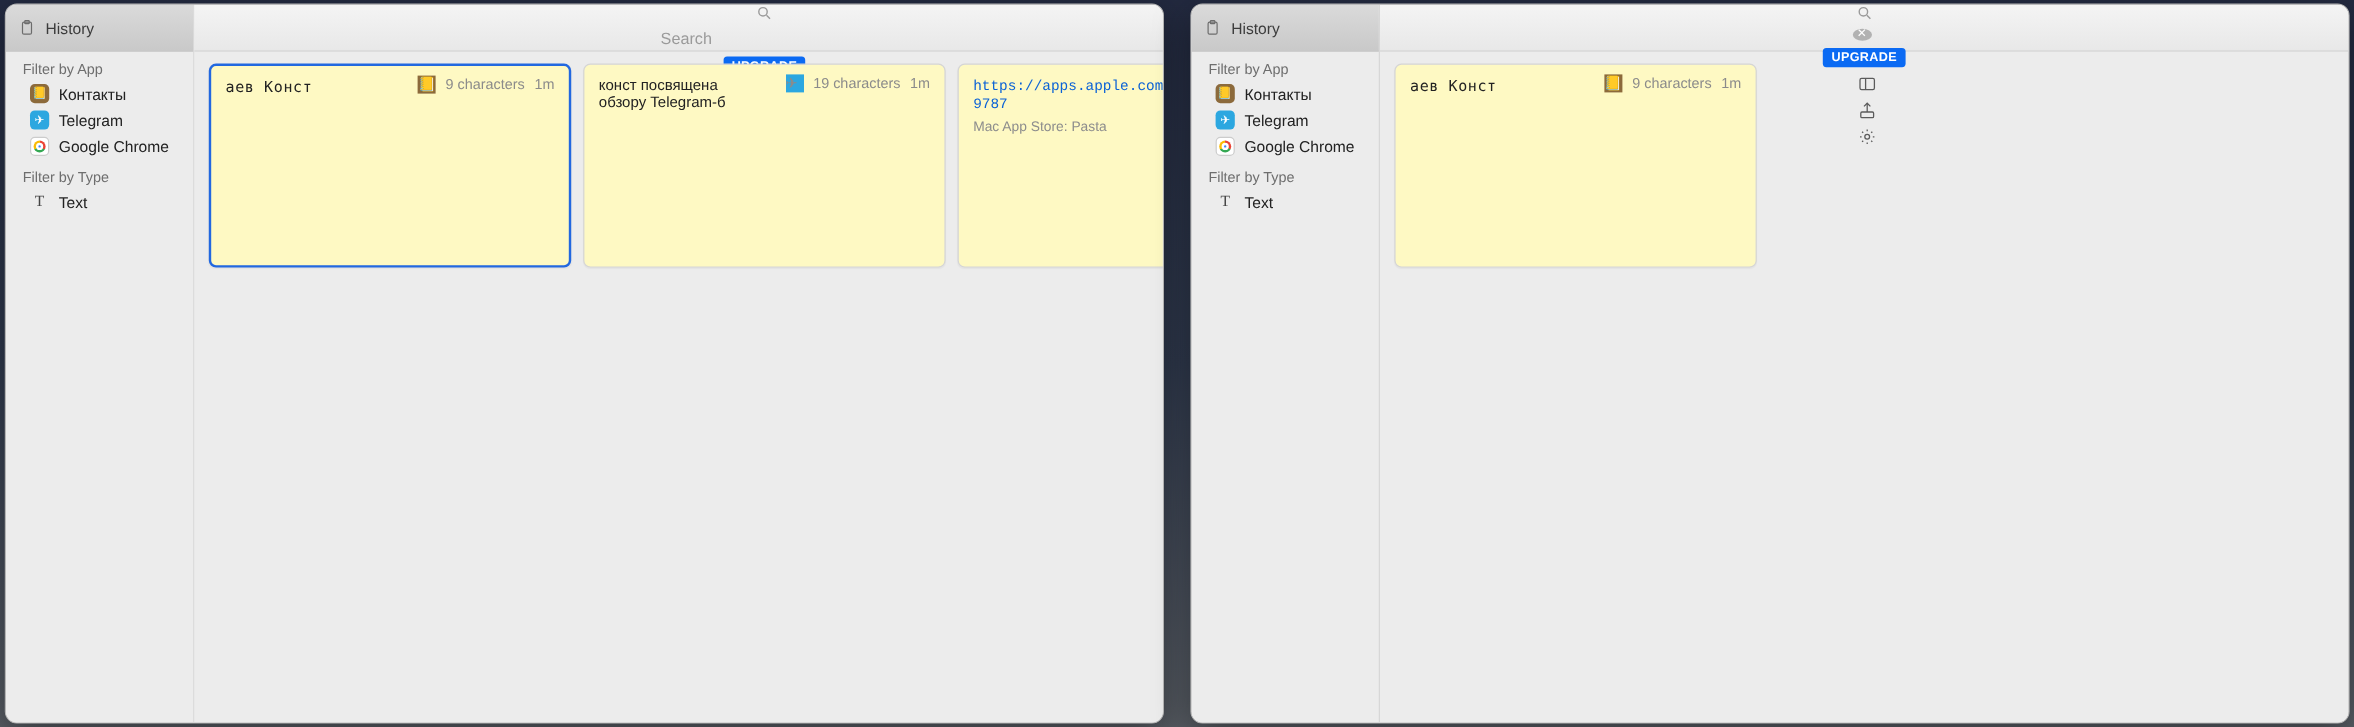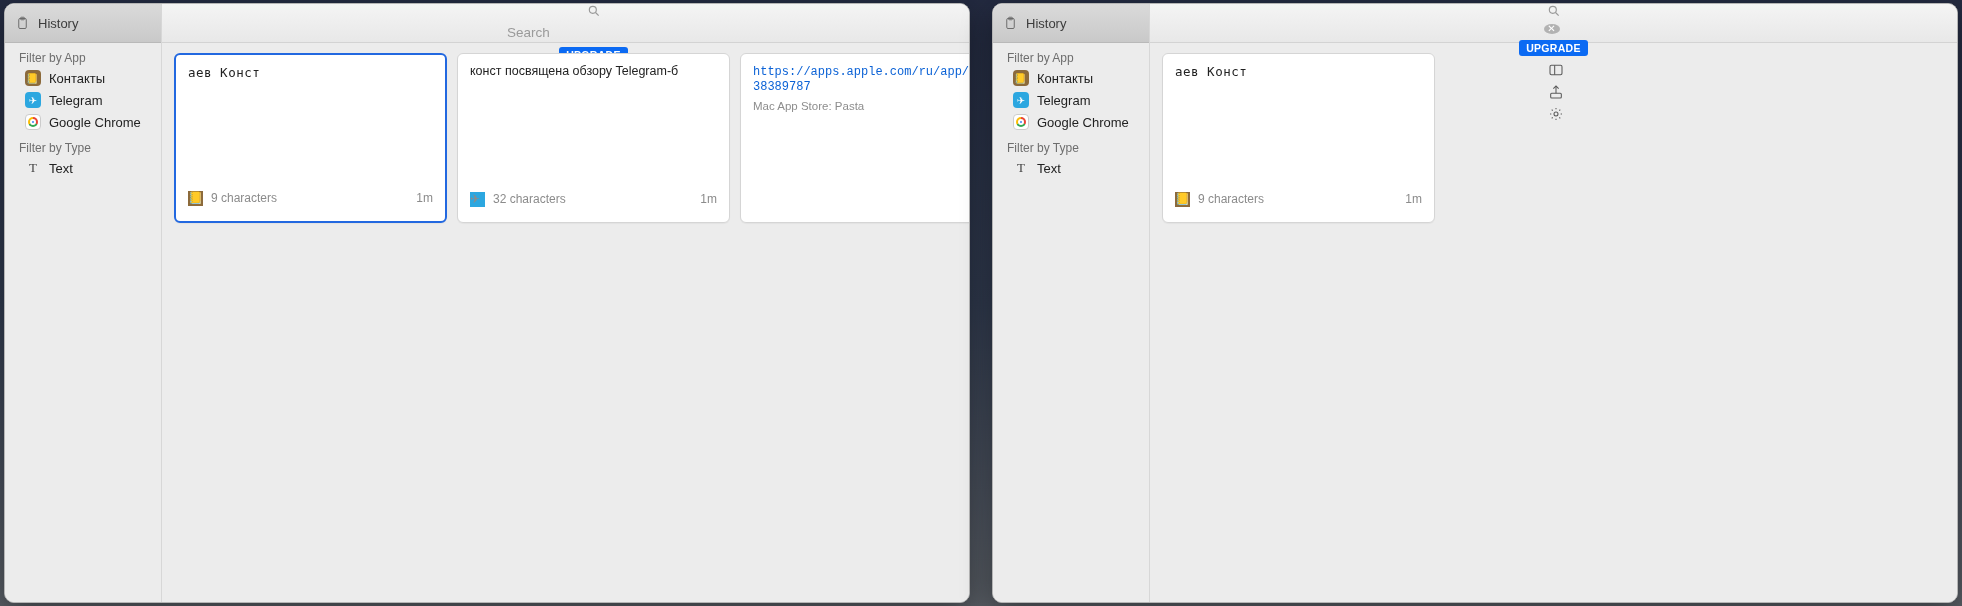--- a/index.html
+++ b/index.html
@@ -97,24 +97,24 @@
     color:#5b5b5b;border-radius:4px;cursor:pointer;
   }
   .tb-icon svg{width:16px;height:16px;stroke:#5b5b5b;fill:none;stroke-width:1.6;}
 
   .cards{
     flex:1;
     padding:10px 12px;
     display:flex;gap:10px;align-items:flex-start;
   }
   .card{
-    width:273px;height:170px;
-    background:#ffffff;border:1px solid #d5d5d5;border-radius:6px;
+    width:302px;height:170px;
+    background:#fef9c3;border:1px solid #d5d5d5;border-radius:6px;
     box-shadow:0 1px 1px rgba(0,0,0,.04);
-    display:flex;flex-direction:column;
+    display:flex;flex-direction:row;
     box-sizing:border-box;
   }
   .card.selected{border:2.5px solid #2268e0;}
   .card-body{
     flex:1;padding:10px 12px 0 12px;
     font-size:12.5px;color:#222;
     overflow:hidden;
   }
   .card-body .mono{font-family:ui-monospace,Menlo,monospace;font-size:12.5px;letter-spacing:.5px;}
   .card-body .link{color:#0b62d6;font-family:Liberation Mono, monospace;font-size:12px;word-break:break-all;}
@@ -204,21 +204,21 @@
           <span>9 characters</span>
           <span class="age">1m</span>
         </div>
       </div>
       <div class="card">
         <div class="card-body">
           <span>конст посвящена обзору Telegram-б</span>
         </div>
         <div class="card-foot">
           <span class="appicon telegram">✈</span>
-          <span>32 characters</span>
+          <span>19 characters</span>
           <span class="age">1m</span>
         </div>
       </div>
       <div class="card">
         <div class="card-body">
           <span class="link">https://apps.apple.com/ru/app/id1438389787</span>
           <div class="subtitle">Mac App Store: Pasta</div>
         </div>
       </div>
     </div>

